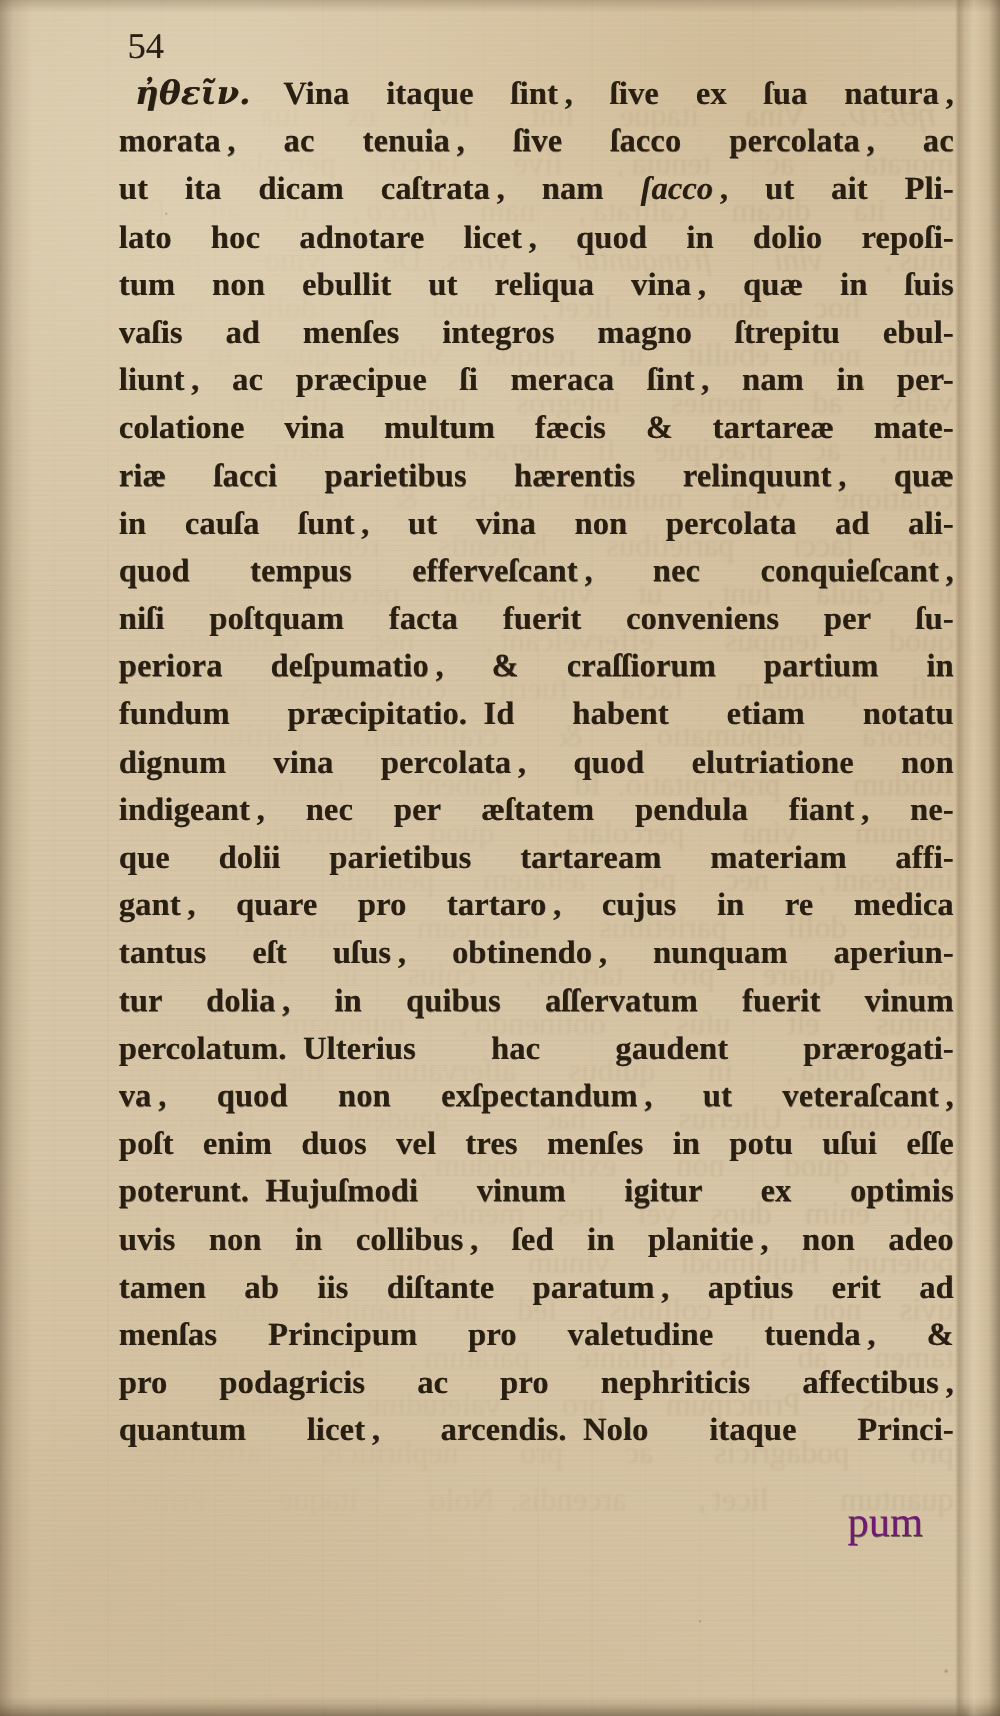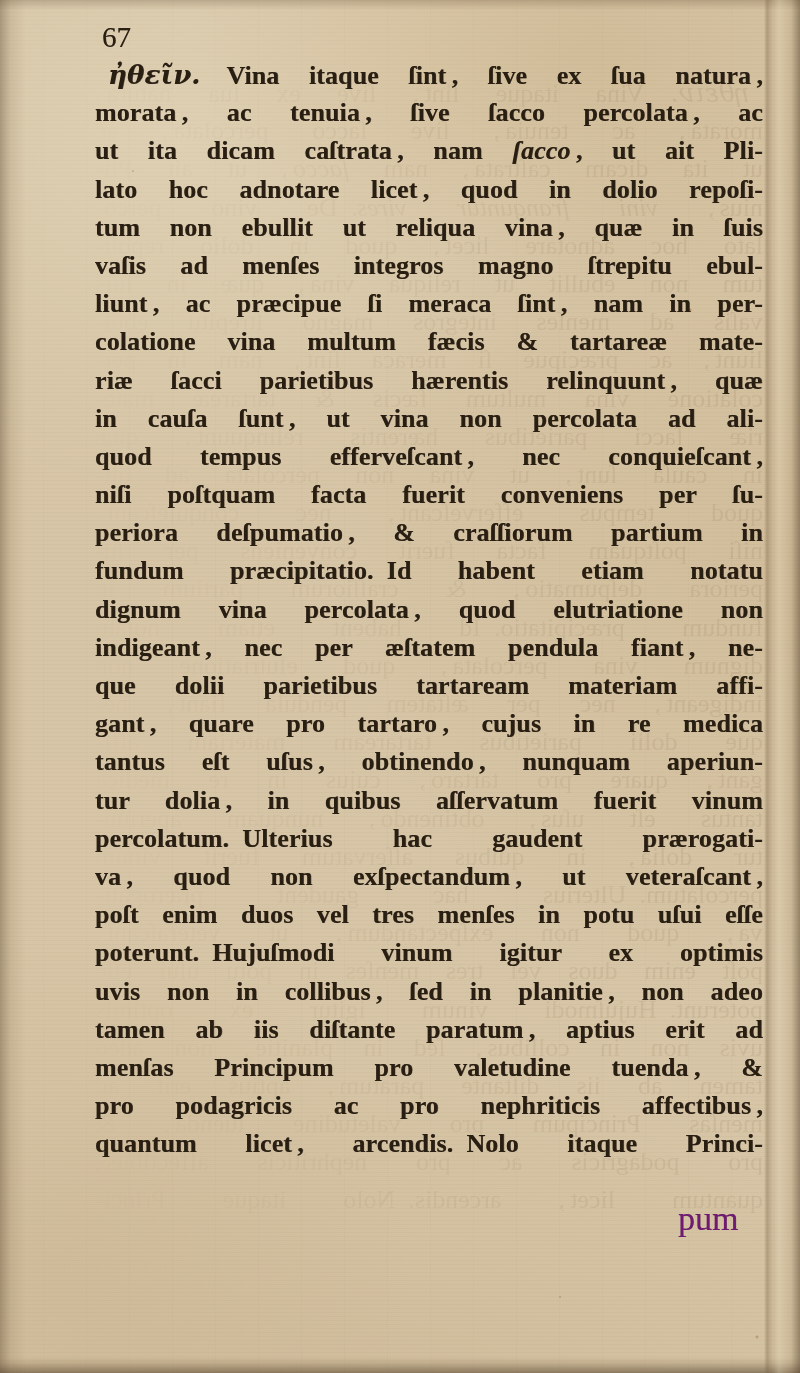--- a/index.html
+++ b/index.html
@@ -121,21 +121,21 @@
         <div class="line"><span class="seg normal">poſt enim duos vel tres menſes in potu uſui eſſe</span></div>
         <div class="line"><span class="seg normal">poterunt. Hujuſmodi vinum igitur ex optimis</span></div>
         <div class="line"><span class="seg normal">uvis non in collibus , ſed in planitie , non adeo</span></div>
         <div class="line"><span class="seg normal">tamen ab iis diſtante paratum , aptius erit ad</span></div>
         <div class="line"><span class="seg normal">menſas Principum pro valetudine tuenda , &amp;</span></div>
         <div class="line"><span class="seg normal">pro podagricis ac pro nephriticis affectibus ,</span></div>
         <div class="line"><span class="seg normal">quantum licet , arcendis. Nolo itaque Princi-</span></div>
       </div>
   </div>
 
-  <div class="page-number">67</div>
+  <div class="page-number">54</div>
 
   <div class="text-block" id="text-lines">
       <div class="line"><span class="seg greek"> ἠθεῖν.</span><span class="seg normal"> Vina itaque ſint , ſive ex ſua natura ,</span></div>
       <div class="line"><span class="seg normal">morata , ac tenuia , ſive ſacco percolata , ac</span></div>
       <div class="line"><span class="seg normal">ut ita dicam caſtrata , nam </span><span class="seg italic">ſacco</span><span class="seg normal"> , ut ait Pli-</span></div>
       <div class="line"><span class="seg normal">lato hoc adnotare licet , quod in dolio repoſi-</span></div>
       <div class="line"><span class="seg normal">tum non ebullit ut reliqua vina , quæ in ſuis</span></div>
       <div class="line"><span class="seg normal">vaſis ad menſes integros magno ſtrepitu ebul-</span></div>
       <div class="line"><span class="seg normal">liunt , ac præcipue ſi meraca ſint , nam in per-</span></div>
       <div class="line"><span class="seg normal">colatione vina multum fæcis &amp; tartareæ mate-</span></div>

